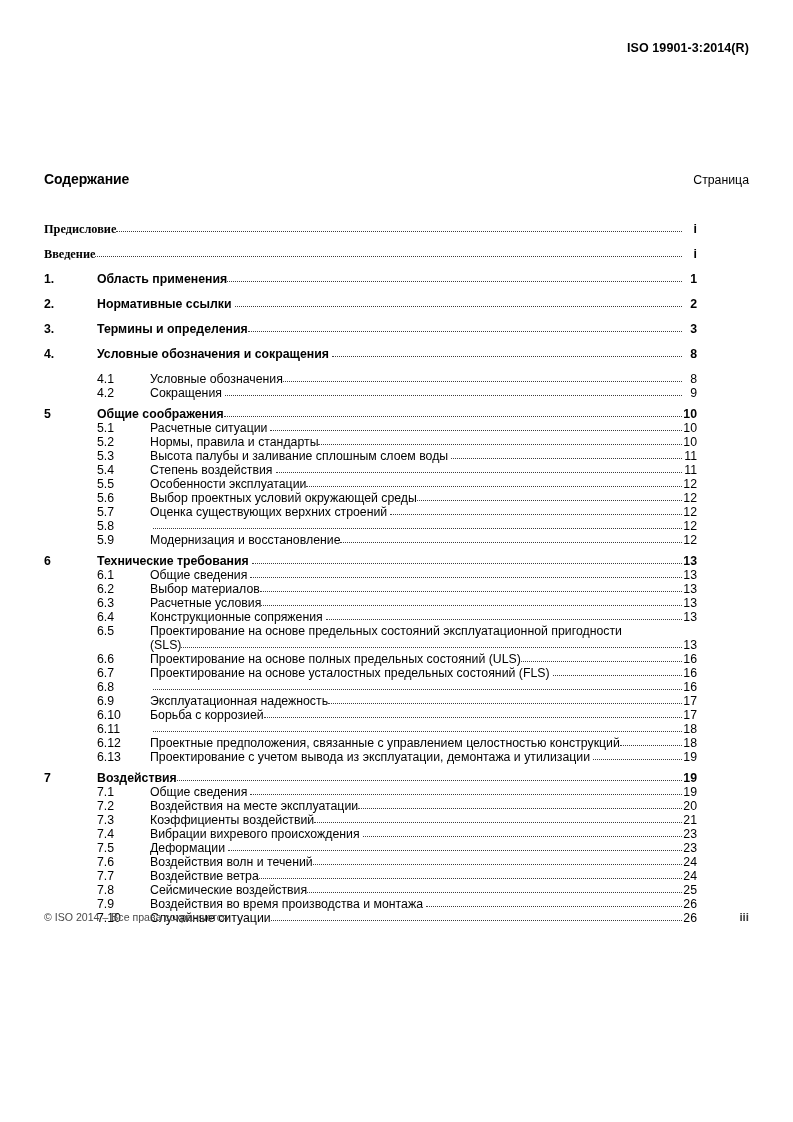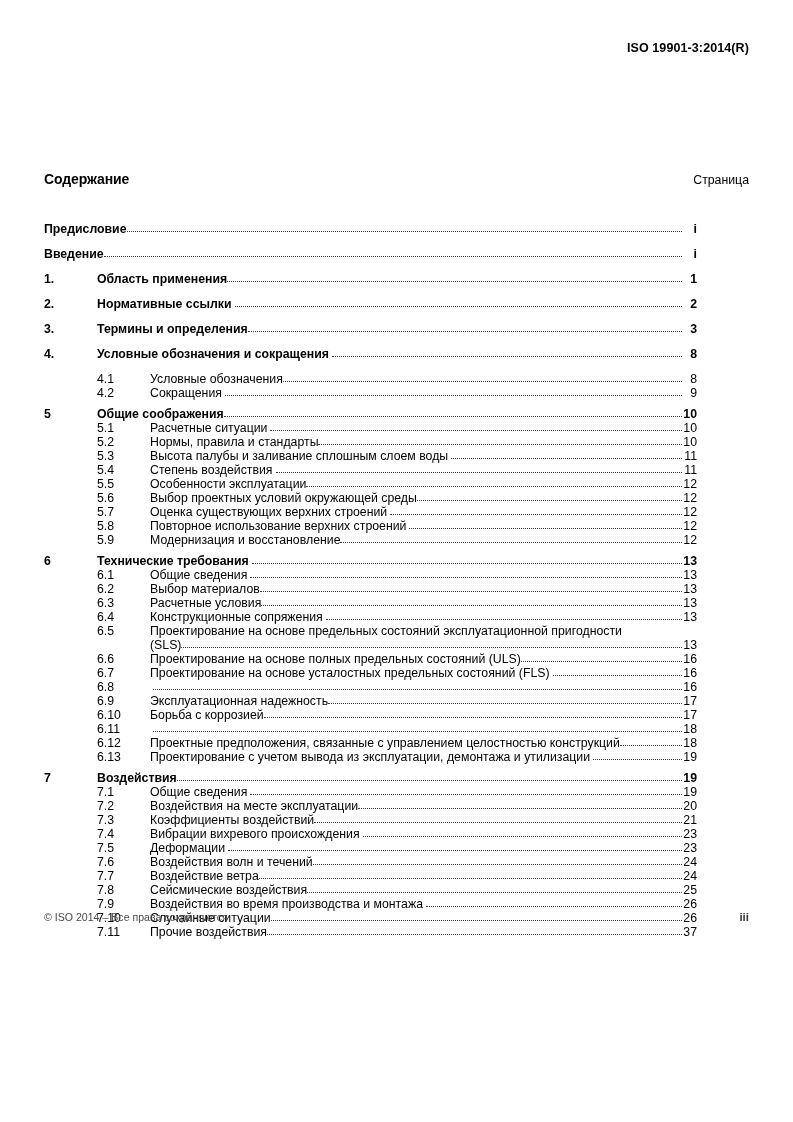--- a/index.html
+++ b/index.html
@@ -86,21 +86,21 @@
   }
   .num.lvl0-num { width: 53px; }
   .num.lvl1-num { width: 53px; margin-left: 53px; font-weight: normal; }
 
   .label {
     flex: 0 0 auto;
     font-weight: bold;
   }
   .toc-entry.lvl1 .label { font-weight: normal; }
 
-  .label.no-num { margin-left: 0; }
+  .label.no-num { margin-left: 0; font-family: Liberation Serif, serif; }
 
   
   .leader {
     flex: 1 1 auto;
     min-width: 6px;
     overflow: hidden;
     margin: 0 0 2px 0;
     height: 12px;
     position: relative;
   }
@@ -265,21 +265,20 @@
         <span class="pg" style="width: 15px;">12</span>
       </div>
       <div class="toc-entry lvl1">
         <span class="num lvl1-num">5.7</span>
         <span class="label">Оценка существующих верхних строений</span>
         <span class="leader gapped"></span>
         <span class="pg" style="width: 15px;">12</span>
       </div>
       <div class="toc-entry lvl1">
         <span class="num lvl1-num">5.8</span>
-        <span class="label">Повторное использование верхних строений</span>
         <span class="leader gapped"></span>
         <span class="pg" style="width: 15px;">12</span>
       </div>
       <div class="toc-entry lvl1">
         <span class="num lvl1-num">5.9</span>
         <span class="label">Модернизация и восстановление</span>
         <span class="leader"></span>
         <span class="pg" style="width: 15px;">12</span>
       </div>
       <div class="toc-entry lvl0 group-head">
@@ -428,26 +427,20 @@
         <span class="label">Воздействия во время производства и монтажа</span>
         <span class="leader gapped"></span>
         <span class="pg" style="width: 15px;">26</span>
       </div>
       <div class="toc-entry lvl1">
         <span class="num lvl1-num">7.10</span>
         <span class="label">Случайные ситуации</span>
         <span class="leader"></span>
         <span class="pg" style="width: 15px;">26</span>
       </div>
-      <div class="toc-entry lvl1">
-        <span class="num lvl1-num">7.11</span>
-        <span class="label">Прочие воздействия</span>
-        <span class="leader"></span>
-        <span class="pg" style="width: 15px;">37</span>
-      </div>
     </div>
 
   <div class="doc-footer">
     <div>© ISO 2014 – Все права сохраняются</div>
     <div class="footer-right">iii</div>
   </div>
 
 </div>
 
 </body></html>

